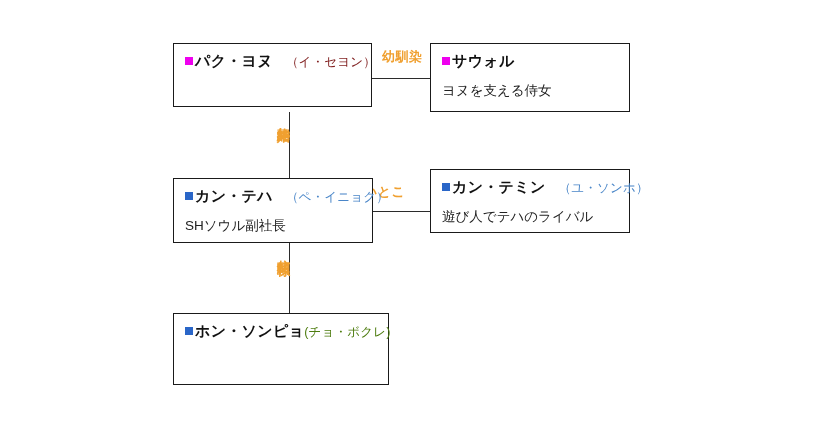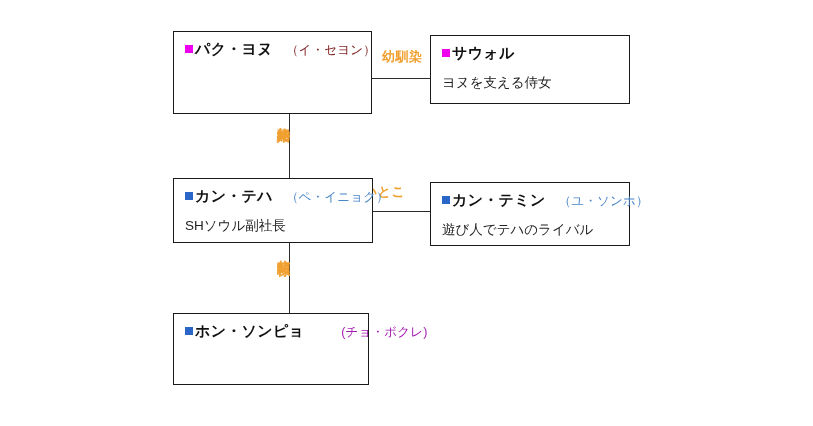--- a/index.html
+++ b/index.html
@@ -103,55 +103,55 @@
   <div class="line v" style="left:289px; top:243px; height:70px;"></div>
 
   <div class="rel" style="left:382px; top:48px;">幼馴染</div>
 
   <div class="rel vertical" style="left:277px; top:117px;">契約結婚</div>
 
   <div class="rel" style="left:364px; top:183px;">いとこ</div>
 
   <div class="rel vertical" style="left:277px; top:250px;">信頼関係</div>
 
-  <div class="node" style="left:173px; top:31px; width:199px; height:83px;">
+  <div class="node" style="left:173px; top:43px; width:199px; height:64px;">
     <div class="name-row">
       <span class="bullet" style="background:#ee00ee;"></span>
       <span class="char-name">パク・ヨヌ</span>
       <span class="actor-name gap-wide" style="color:#7f1d1d;">（イ・セヨン）</span>
     </div>
   </div>
 
-  <div class="node" style="left:430px; top:35px; width:200px; height:69px;">
+  <div class="node" style="left:430px; top:43px; width:200px; height:69px;">
     <div class="name-row">
       <span class="bullet" style="background:#ee00ee;"></span>
       <span class="char-name">サウォル</span>
     </div>
     <div class="desc">ヨヌを支える侍女</div>
   </div>
 
   <div class="node" style="left:173px; top:178px; width:200px; height:65px;">
     <div class="name-row">
       <span class="bullet" style="background:#2a66c8;"></span>
       <span class="char-name">カン・テハ</span>
       <span class="actor-name gap-wide" style="color:#4a86c8;">（ペ・イニョク）</span>
     </div>
     <div class="desc">SHソウル副社長</div>
   </div>
 
-  <div class="node" style="left:430px; top:182px; width:200px; height:64px;">
+  <div class="node" style="left:430px; top:169px; width:200px; height:64px;">
     <div class="name-row">
       <span class="bullet" style="background:#2a66c8;"></span>
       <span class="char-name">カン・テミン</span>
       <span class="actor-name gap-wide" style="color:#4a86c8;">（ユ・ソンホ）</span>
     </div>
     <div class="desc">遊び人でテハのライバル</div>
   </div>
 
-  <div class="node" style="left:173px; top:313px; width:196px; height:72px;text-align:center;">
+  <div class="node" style="left:173px; top:313px; width:216px; height:72px;text-align:center;">
     <div class="name-row">
       <span class="bullet" style="background:#2a66c8;"></span>
       <span class="char-name">ホン・ソンピョ</span>
-      <span class="actor-name gap-none" style="color:#a21caf;margin-left:37px;">(チョ・ボクレ)</span>
+      <span class="actor-name gap-none" style="color:#4d7c0f;">(チョ・ボクレ)</span>
     </div>
   </div>
 
 </div>
 
 </body></html>

